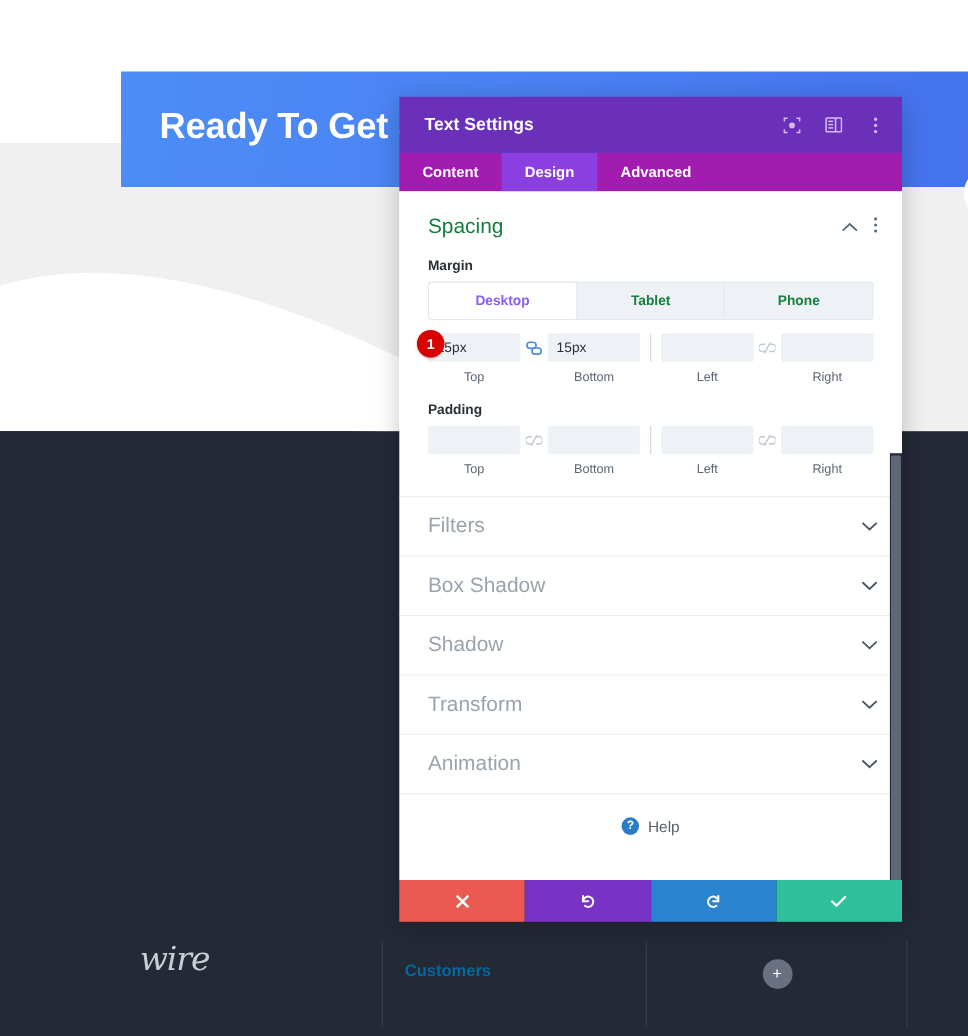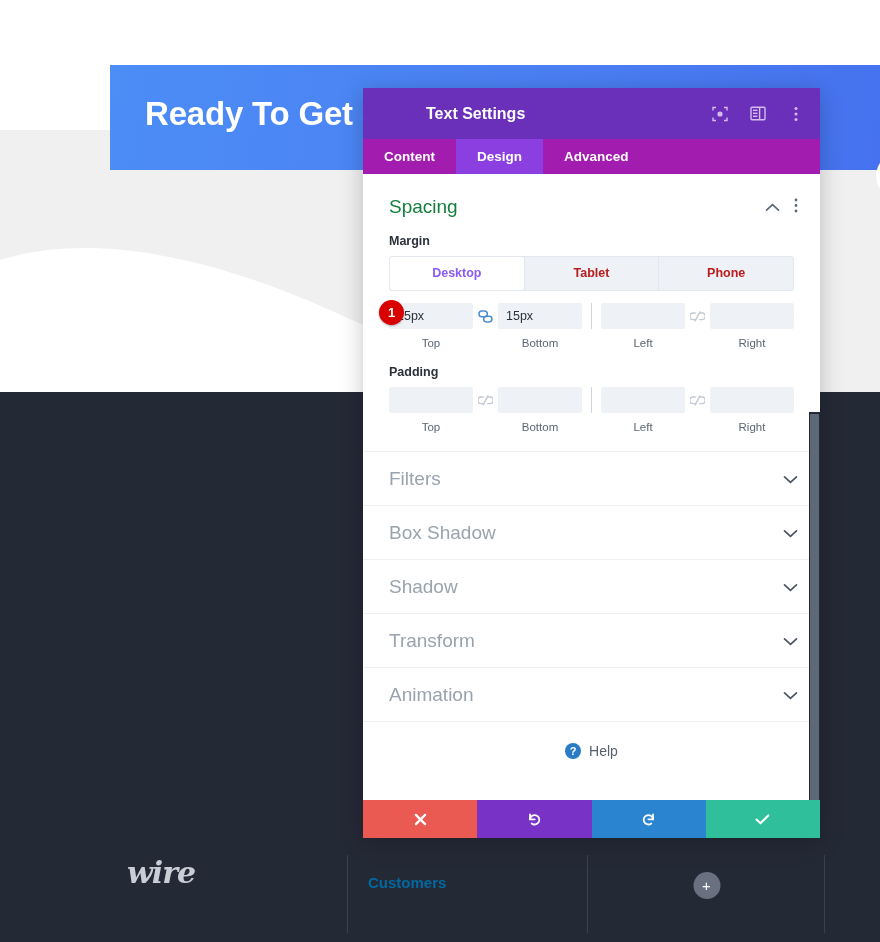--- a/index.html
+++ b/index.html
@@ -34,21 +34,21 @@
 
   .dark-section {
     position:absolute; left:0; top:392px; width:880px; height:550px;
     background:#242936;
   }
 
   
   .footer-row { position:absolute; left:0; top:855px; width:880px; height:80px; }
   .footer-logo {
     position:absolute; left:127px; top:0px;
-    font-family:"DejaVu Serif", serif; font-style:italic; font-weight:bold;
+    font-family:"DejaVu Serif", serif; font-style:italic; font-weight:normal;
     font-size:30px; color:#c9cdd6; letter-spacing:-1px;text-align:right;
   }
   .footer-cell { position:absolute; top:0; height:78px; border-left:1px solid #39404f; }
   .footer-cell.c1 { left:347px; width:240px; }
   .footer-cell.c2 { left:587px; width:238px; }
   .footer-cell.c3 { left:824px; width:1px; border-left:1px solid #39404f; }
   .footer-label {
     position:absolute; left:20px; top:19px; font-size:15px; font-weight:bold; color:#0369a1;
   }
   .plus-btn {
@@ -60,21 +60,21 @@
   
   .modal {
     position:absolute; left:363px; top:88px; width:457px; height:750px;
     display:flex; flex-direction:column;
     box-shadow: 0 4px 22px rgba(0,0,0,0.22);
   }
   .modal-head {
     height:51px; background:#6b30ba; display:flex; align-items:center;
     padding:0 16px 0 23px; flex:0 0 auto;
   }
-  .modal-title { color:#fff; font-size:16px; font-weight:bold; flex:1;margin-left:40px; }
+  .modal-title { color:#fff; font-size:16px; font-weight:bold; flex:1; }
   .head-icons { display:flex; align-items:center; gap:21px; }
   .hicon { width:17px; height:17px; color:#d5bcf0; display:flex; align-items:center; justify-content:center; }
   .hicon svg { display:block; }
 
   .tabs { height:35px; background:#a21caf; display:flex; flex:0 0 auto; }
   .tab {
     padding:0 21px; height:35px; line-height:35px;
     color:#ffffff; font-size:13.5px; font-weight:bold;
   }
   .tab.active { background:#8b3fe0; }
@@ -90,21 +90,21 @@
   .sh-icons { display:flex; align-items:center; gap:14px; color:#5a6a7a; }
 
   .field-label { font-size:12.5px; color:#2b3138; font-weight:bold; margin:16px 0 8px 26px; }
 
   .device-toggle {
     display:flex; margin:0 26px; border-radius:3px; overflow:hidden;
     border:1px solid #e3e8ee; background:#eef1f6;
   }
   .device-btn {
     flex:1; text-align:center; height:33px; line-height:33px;
-    font-size:12.5px; font-weight:bold; color:#b91c1c; background:#eef1f6;
+    font-size:12.5px; font-weight:bold; color:#15803d; background:#eef1f6;
   }
   .device-btn.active { background:#ffffff; color:#8b5cf6; border-radius:3px; }
   .device-btn + .device-btn { border-left:1px solid #e3e8ee; }
 
   .spacing-row { display:flex; align-items:flex-start; margin:12px 26px 0 26px; position:relative; }
   .pair { flex:1; display:flex; align-items:flex-start; position:relative; }
   .pair-divider { width:1px; background:#cfd6de; height:26px; margin:0 9px; align-self:flex-start; }
   .sp-field { flex:1; display:flex; flex-direction:column; align-items:center; }
   .sp-input {
     width:100%; height:26px; background:#eef1f6; border:none; border-radius:2px;

